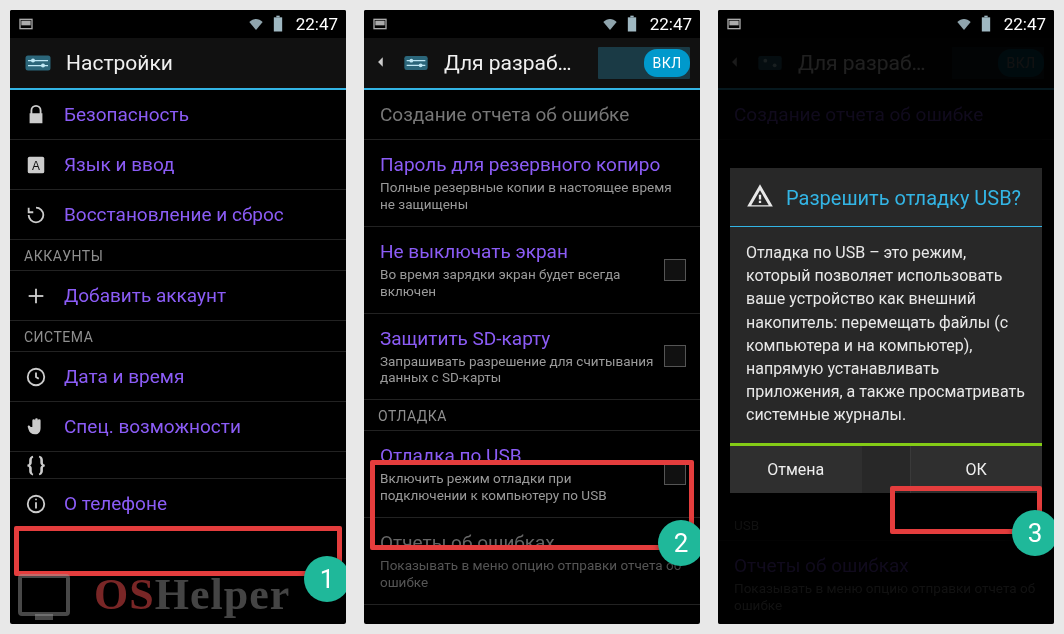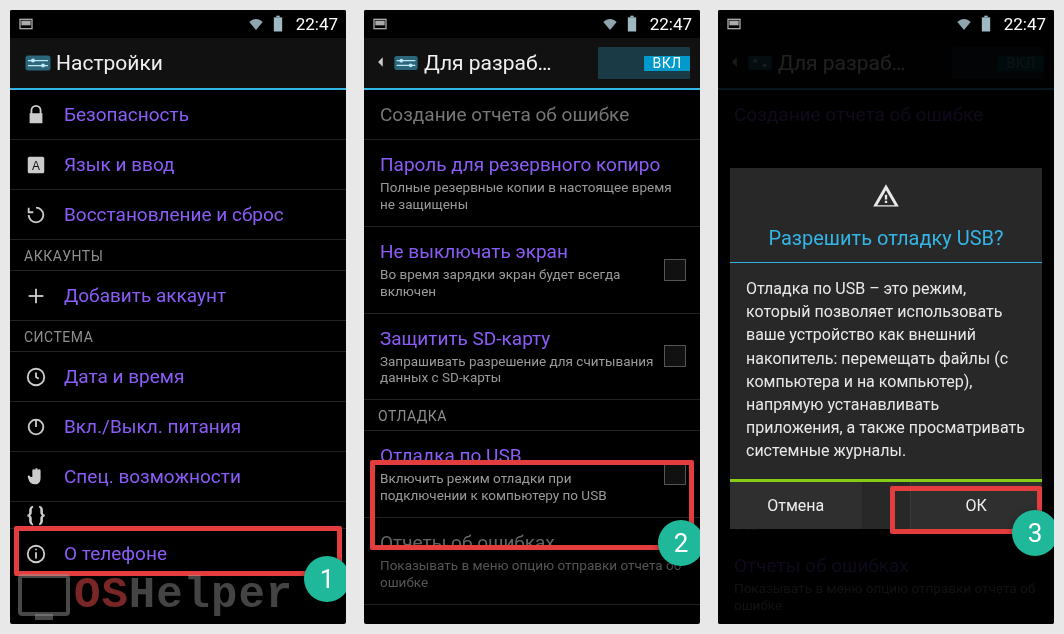--- a/index.html
+++ b/index.html
@@ -37,33 +37,35 @@
   .status-right .time { color:#fff; font-size:17px; margin-left:4px;}
   .ico { width:16px; height:16px; display:inline-flex; align-items:center; justify-content:center;}
   
   .action-bar {
     height: 52px;
     background: #111;
     border-bottom: 2px solid #33b5e5;
     display:flex;
     align-items:center;
     padding: 12px 10px;
+    gap:10px;
     color:#eee;
     position:relative;
   }
   .action-bar.dim { opacity:0.35; }
   .settings-icon { width:36px; height:36px; display:flex; align-items:center; justify-content:center;}
   .ab-title { font-size:21px; color:#f0f0f0; white-space:nowrap; overflow:hidden; text-overflow:ellipsis; flex:1;}
   .toggle {
     width:92px; height:32px; background:#1a3a45; position:relative; display:flex; align-items:center; justify-content:flex-end;
     border-radius:1px;
   }
   .toggle .knob {
-    width:46px; height:15px; background:#0099cc; color:#fff; font-size:14px; display:flex; align-items:center; justify-content:center;
+    width:46px; height:28px; background:#0099cc; color:#fff; font-size:14px; display:flex; align-items:center; justify-content:center;
     letter-spacing:0.5px;
+    border-radius:13px;
   }
   .toggle.dim { opacity:0.5; }
   
   .list { position:absolute; top:80px; left:0; right:0; bottom:0; overflow:hidden;}
   .row {
     padding: 13px 14px 13px 54px;
     position:relative;
     color:#eee;
     border-bottom:1px solid #222;
   }
@@ -107,43 +109,42 @@
   .dialog {
     position:absolute;
     left:12px; right:12px; top:158px;
     background:#282828;
     box-shadow:0 6px 24px rgba(0,0,0,0.6);
   }
   .dialog-title {
     display:flex; align-items:center; gap:12px;
     padding:14px 16px 12px;
     border-bottom:1px solid #33b5e5;
-    flex-direction:column;
   }
   .dialog-title .dt { color:#33b5e5; font-size:20px; line-height:1.2;}
   .dialog-body {
     padding:14px 16px 16px;
     color:#e8e8e8; font-size:16px; line-height:1.45;
   }
   .dialog-buttons {
     display:flex; border-top:3px solid #84cc16;gap:48px;
   }
   .dialog-buttons .btn {
     flex:1; text-align:center; padding:14px 0; color:#eee; font-size:16px;
     background:#2f2f2f;
   }
   .dialog-buttons .btn + .btn { border-left:1px solid #3a3a3a; }
   
   .watermark {
     position:absolute; left:18px; bottom:14px;
     font-size:44px; font-weight:700; color:rgba(180,180,180,0.38);
-    display:flex; align-items:center; gap:4px;
+    display:flex; align-items:center; gap:24px;
     letter-spacing:1px;
     pointer-events:none;
-    font-family: Liberation Mono, monospace;
+    font-family: Liberation Serif, serif;
   }
   .watermark .os { color:rgba(220,70,70,0.55);}
   .wm-ico {
     width:52px; height:42px; border:4px solid rgba(160,160,160,0.45); border-radius:4px;
     display:flex; align-items:flex-end; justify-content:center;
   }
   .wm-ico .stand{ width:18px; height:6px; background:rgba(160,160,160,0.45); margin-bottom:-8px;}
   .back-caret { width:14px; height:14px; }
 </style>
 </head>
@@ -229,29 +230,20 @@
 
     <div class="section-header">СИСТЕМА</div>
     <div class="row">
       <span class="ricon">
           <svg viewBox="0 0 24 24" width="22" height="22" fill="none" stroke="#ccc" stroke-width="2">
             <circle cx="12" cy="12" r="9"></circle>
             <path d="M12 7v5l3 2"></path>
           </svg>
         </span>
       <div class="rtitle">Дата и время</div>
-    </div>
-    <div class="row">
-      <span class="ricon">
-          <svg viewBox="0 0 24 24" width="22" height="22" fill="none" stroke="#ccc" stroke-width="2">
-            <circle cx="12" cy="12" r="8"></circle>
-            <line x1="12" y1="4" x2="12" y2="12"></line>
-          </svg>
-        </span>
-      <div class="rtitle">Вкл./Выкл. питания</div>
     </div>
     <div class="row">
       <span class="ricon">
           <svg viewBox="0 0 24 24" width="22" height="22" fill="#ccc">
             <path d="M8 12V5a1.5 1.5 0 113 0V4a1.5 1.5 0 113 0v1a1.5 1.5 0 113 0v8c0 4-2 7-6 7s-6-2-7-5l-1-3c-.5-1.5 1.5-2.5 2.5-1l.5 1z"></path>
           </svg>
         </span>
       <div class="rtitle">Спец. возможности</div>
     </div>
     <div class="row">

